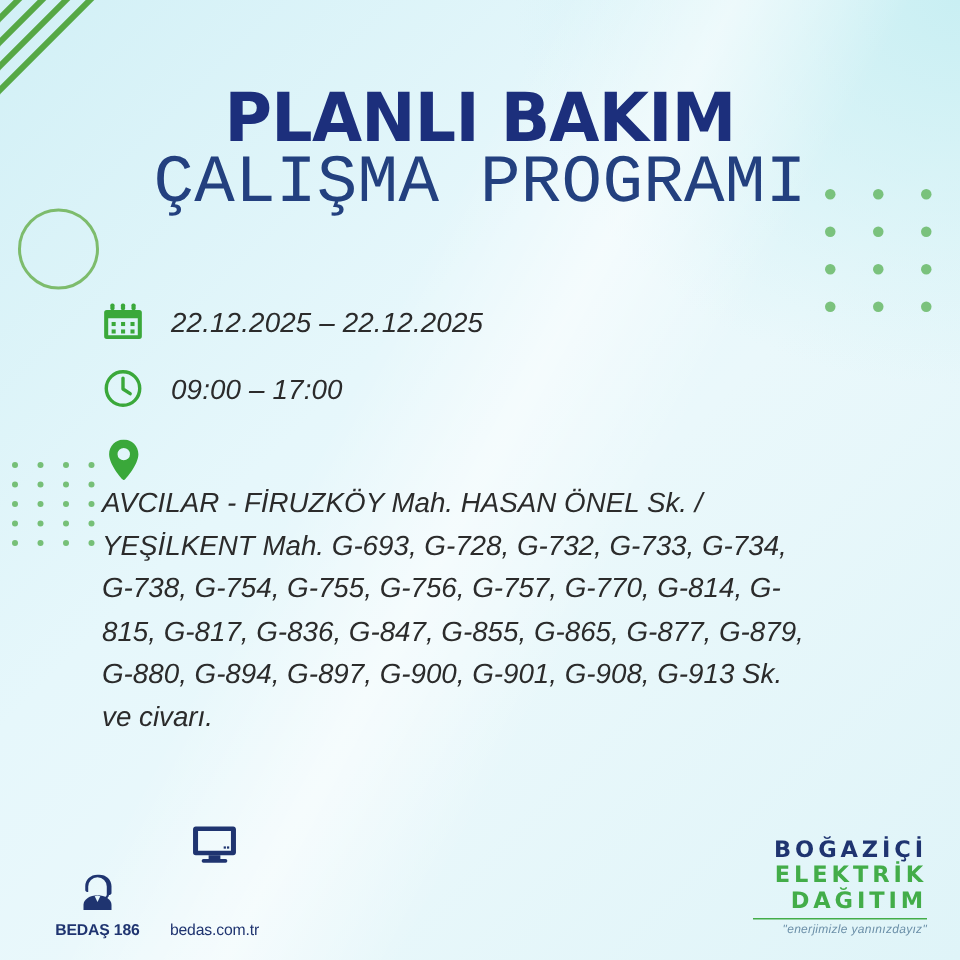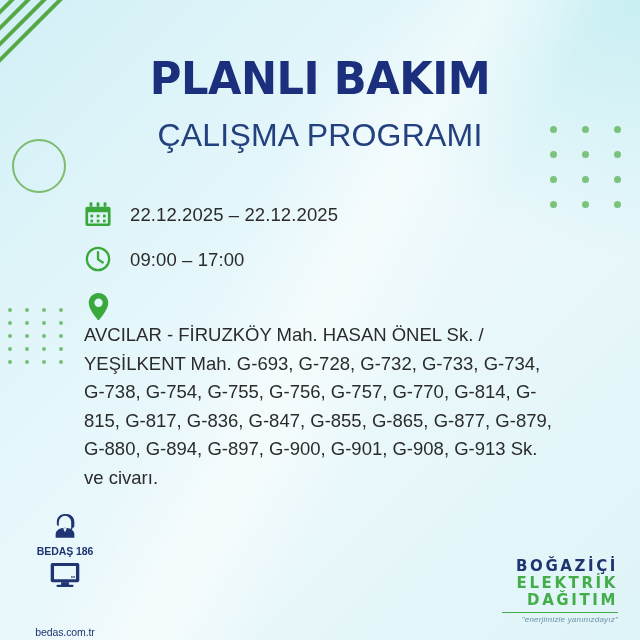--- a/index.html
+++ b/index.html
@@ -92,35 +92,36 @@
   .title {
     font-size: 45px;
     line-height: 46px;
     font-weight: bold;
     letter-spacing: -0.5px;
     color: #1c2f7c;
     font-family: "DejaVu Sans", sans-serif;
     transform: scaleX(.96);
   }
   .subtitle {
-    margin-top: 14px;
-    font-size: 32px;
+    margin-top: 2px;
+    font-size: 45px;
     line-height: 38px;
     font-weight: normal;
     letter-spacing: 0.2px;
     color: #23407f;
-    font-family: Liberation Sans, sans-serif;
+    font-family: Liberation Mono, monospace;
   }
 
   
   .info {
     position: absolute;
-    left: 84px;
+    left: 68px;
     top: 200px;
     right: 24px;
+    font-style: italic;
   }
   .row {
     display: flex;
     align-items: flex-start;
     margin-bottom: 16px;
   }
   .row .ico {
     flex: 0 0 28px;
     width: 28px;
     height: 28px;
@@ -148,24 +149,23 @@
   
   .footer {
     position: absolute;
     left: 0; right: 0;
     bottom: 0;
     height: 86px;
   }
   .contacts {
     position: absolute;
     left: 26px;
-    bottom: 2px;
+    bottom: 14px;
     display: flex;
     align-items: flex-end;
-    flex-direction: column;
   }
   .contact {
     width: 78px;
     text-align: center;
     color: #1f3470;
   }
   .contact .cico {
     height: 32px;
     display: flex;
     align-items: flex-end;

